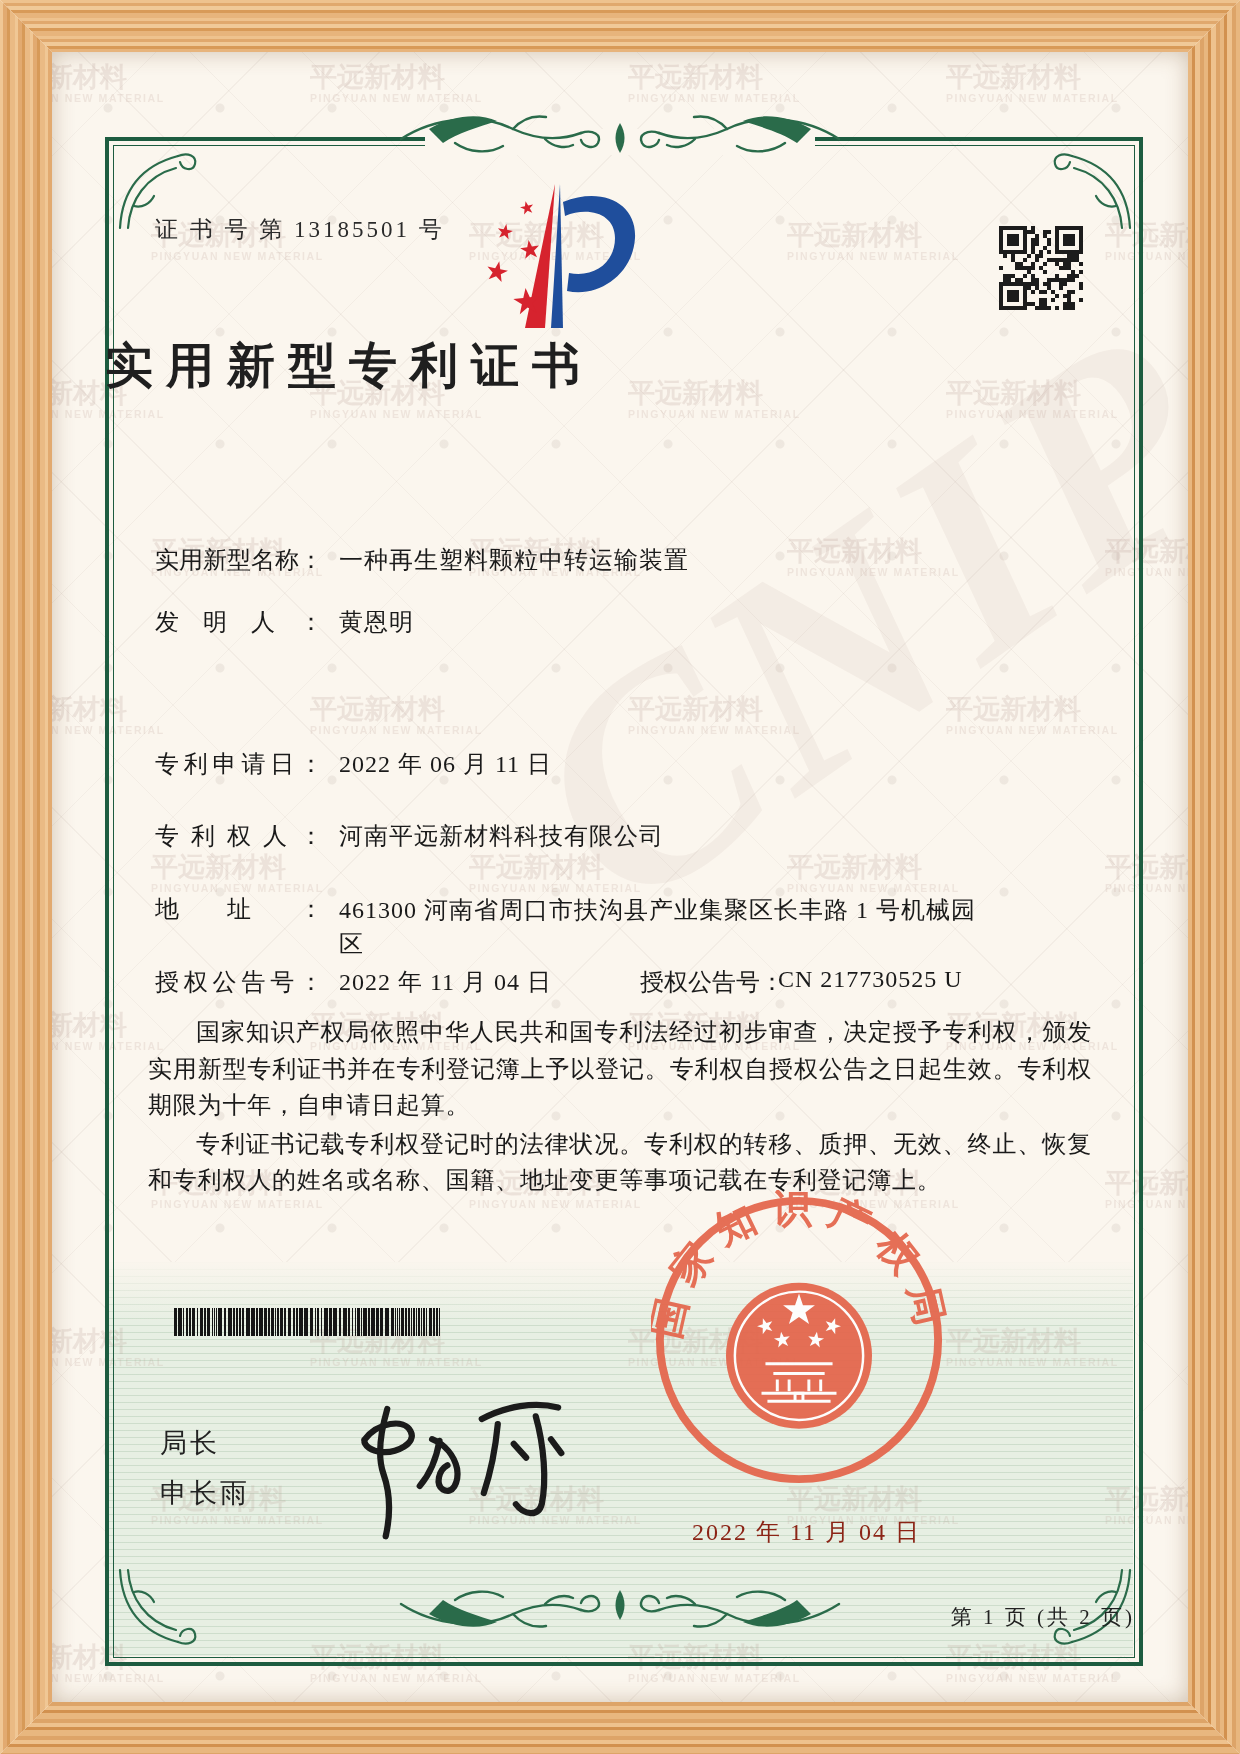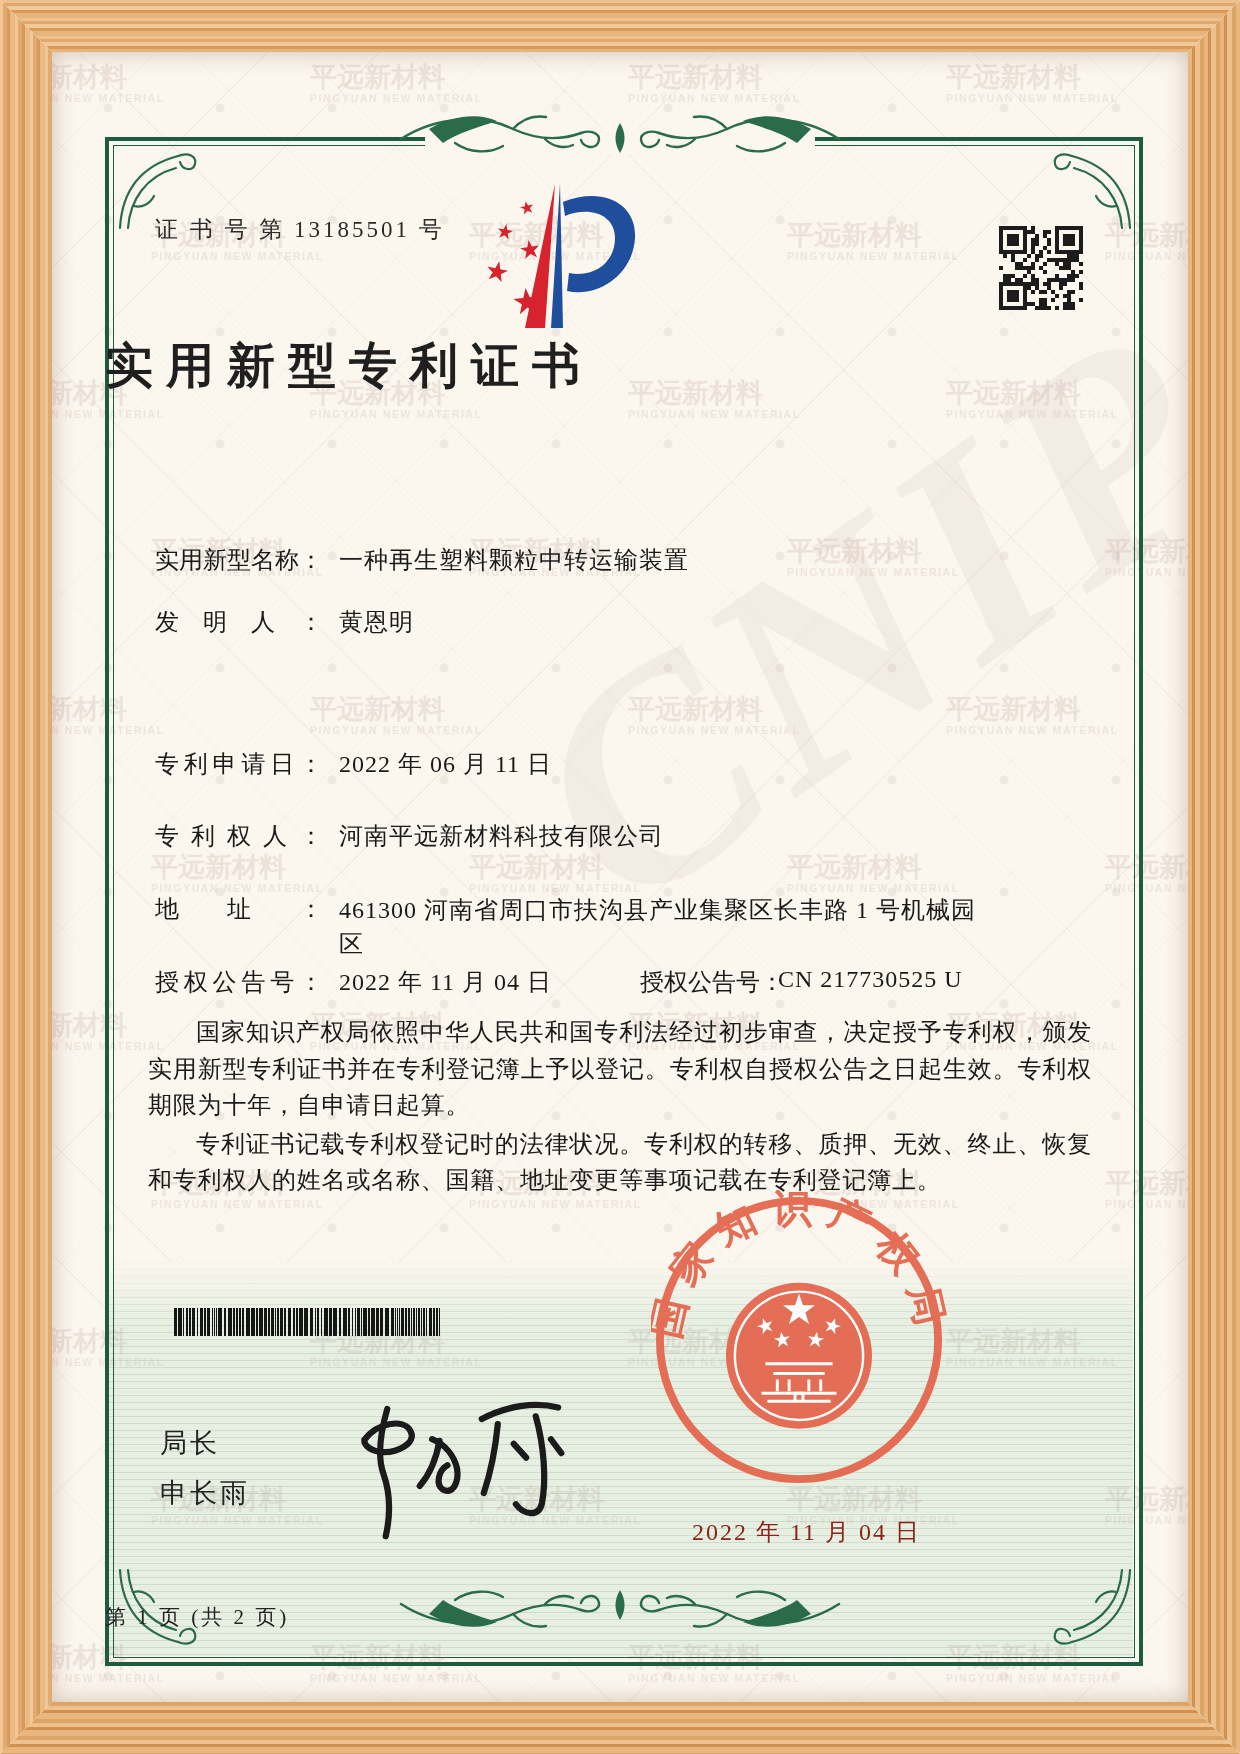--- a/index.html
+++ b/index.html
@@ -58,21 +58,21 @@
   .grant2 .lbl{width:122px;}
   .body-text{position:absolute;left:148px;top:1014px;width:944px;font-size:24px;line-height:36.5px;
     color:#1a1a1a;text-align:justify;letter-spacing:.8px;}
   .body-text p{margin:0 0 2px 0;text-indent:2em;}
   .signer{position:absolute;left:160px;top:1418px;font-family:"Liberation Sans","DejaVu Sans",sans-serif;
     font-size:27px;color:#222;line-height:50px;letter-spacing:3px;}
   .signature{position:absolute;left:352px;top:1382px;z-index:7;}
   .seal{position:absolute;left:651px;top:1190px;z-index:6;opacity:.92;}
   .seal-date{position:absolute;left:692px;top:1516px;z-index:7;font-size:24px;letter-spacing:2px;color:#8b2416;}
   .barcode{position:absolute;left:172px;top:1308px;z-index:6;}
-  .page-no{position:absolute;left:105px;top:1603px;width:1030px;text-align:left;font-size:21px;
+  .page-no{position:absolute;left:105px;top:1603px;width:1030px;text-align:right;font-size:21px;
     letter-spacing:3px;color:#222;z-index:6;}
   .cont-note{position:absolute;left:0;top:1668px;width:1240px;text-align:center;font-size:22px;
     letter-spacing:7px;color:#222;z-index:6;}
 </style>
 </head>
 <body>
 
 <div class="page">
 
   <div class="lattice"></div>

